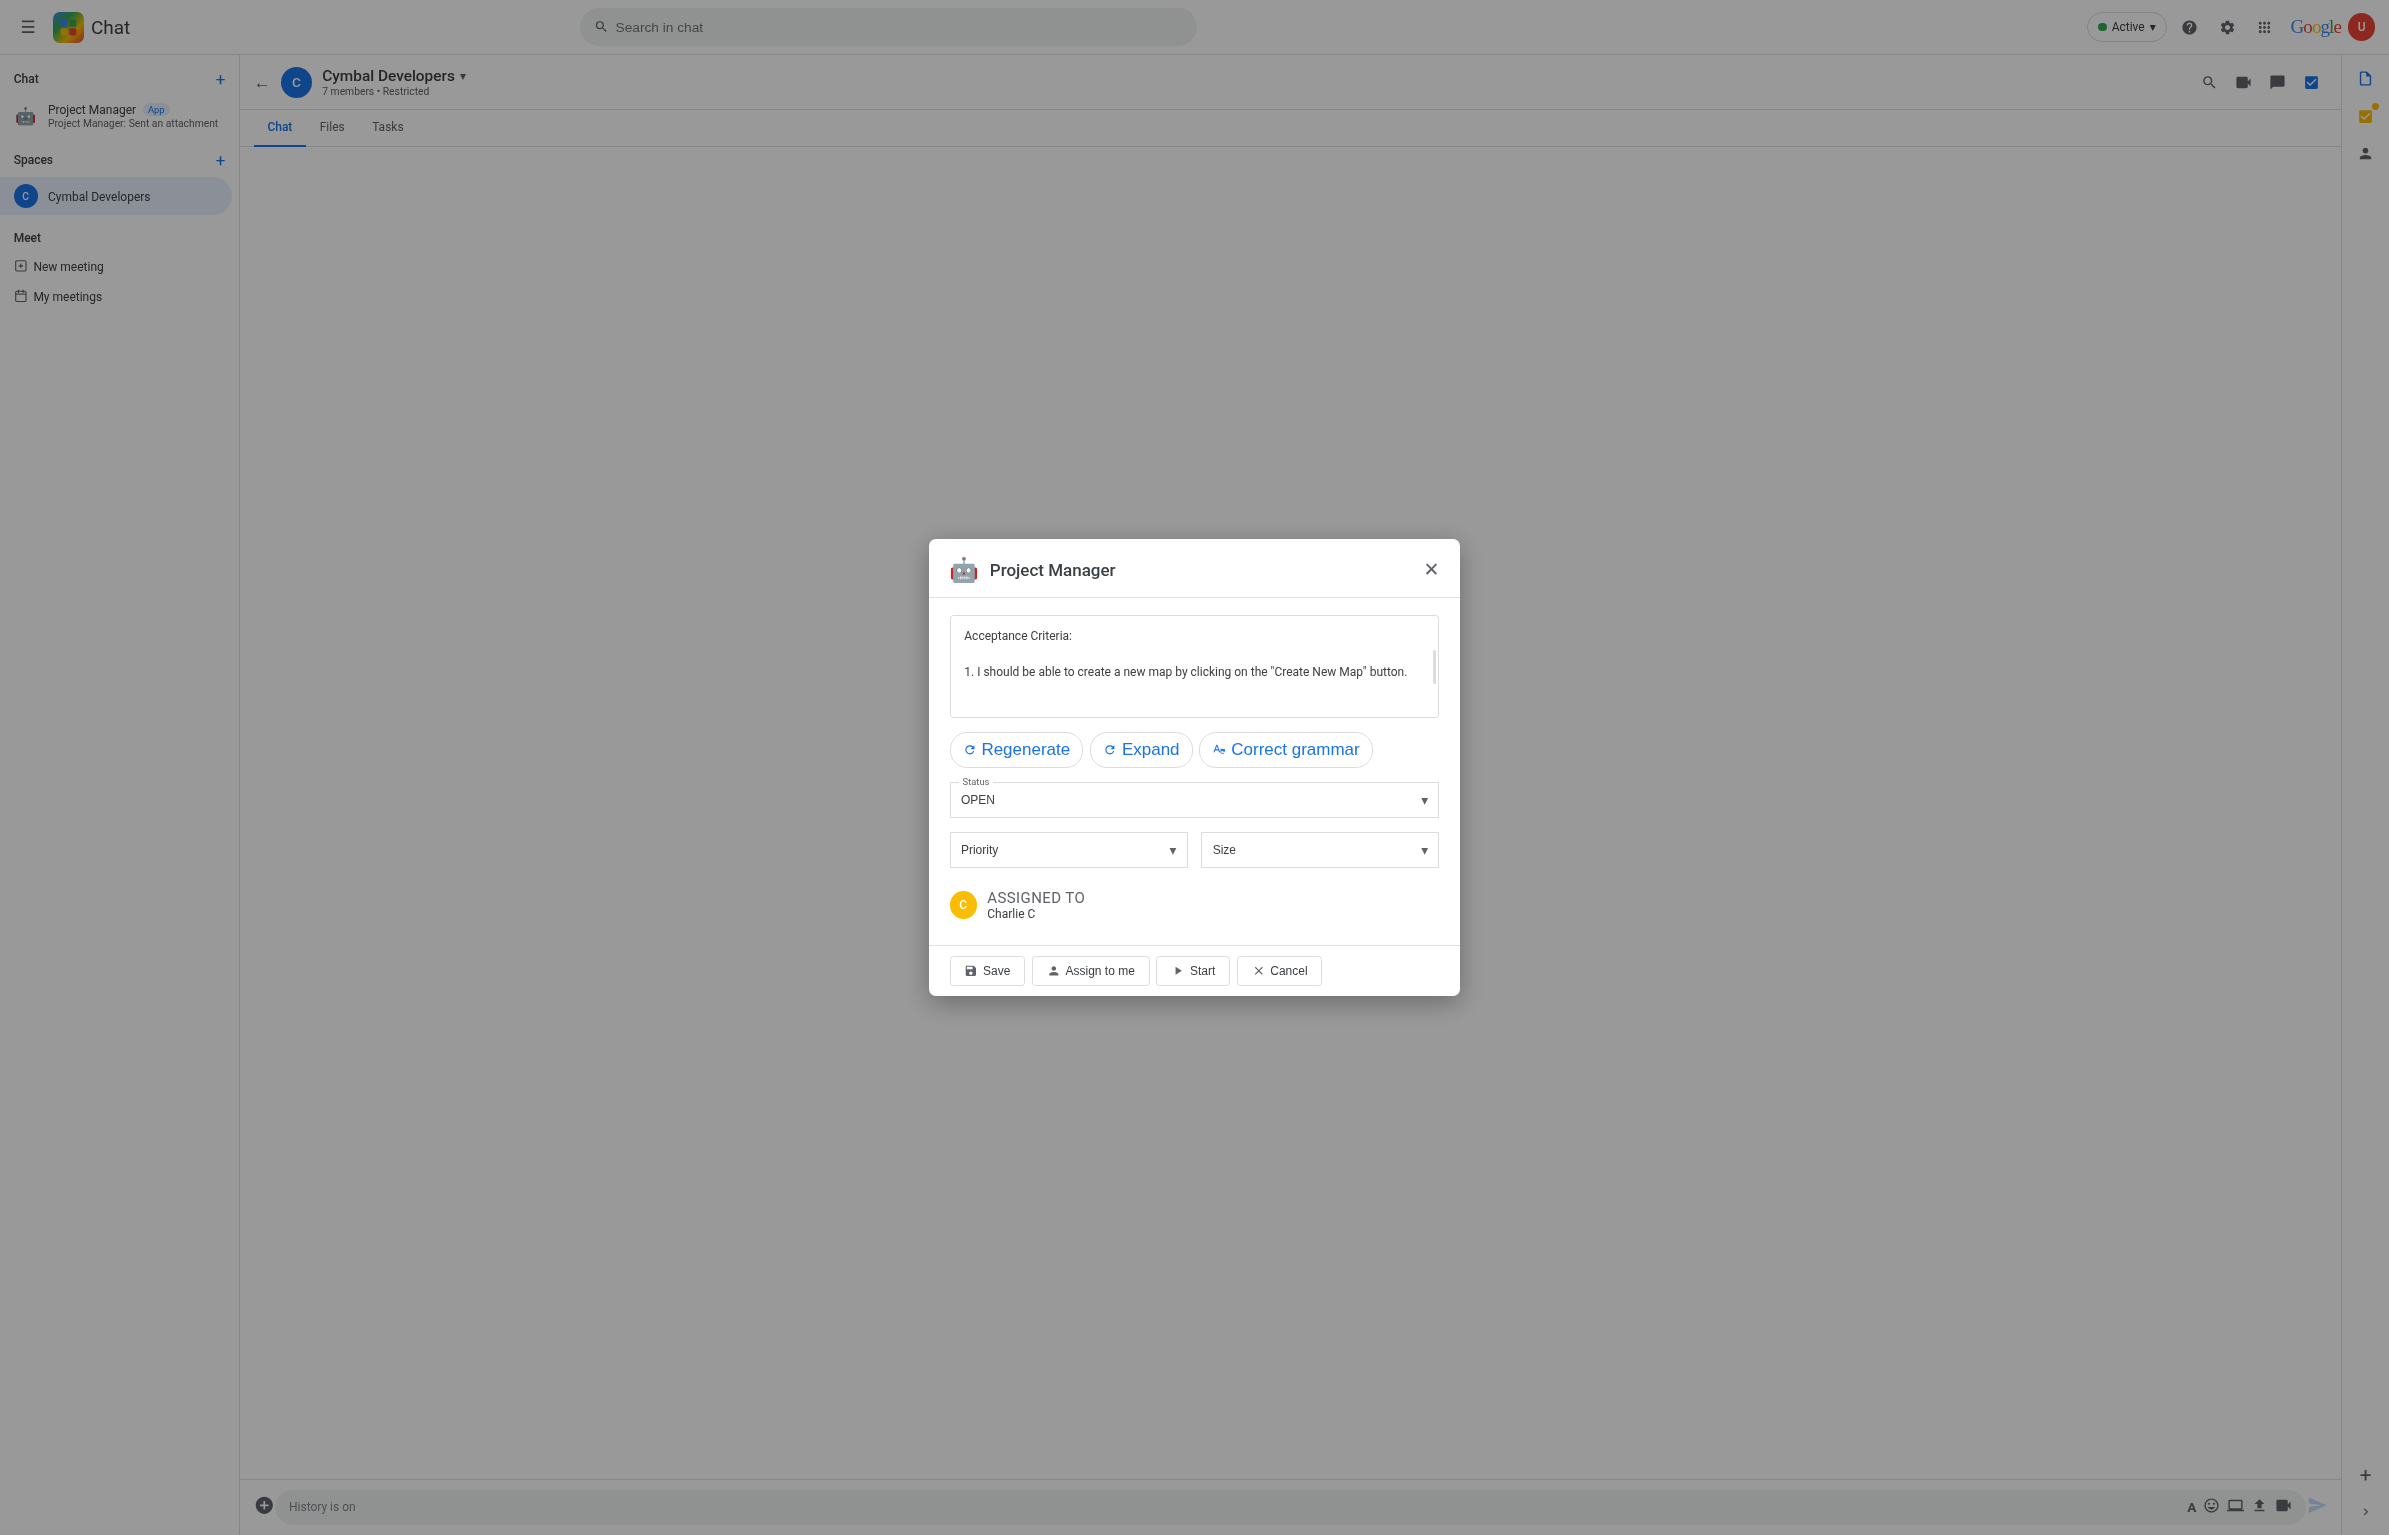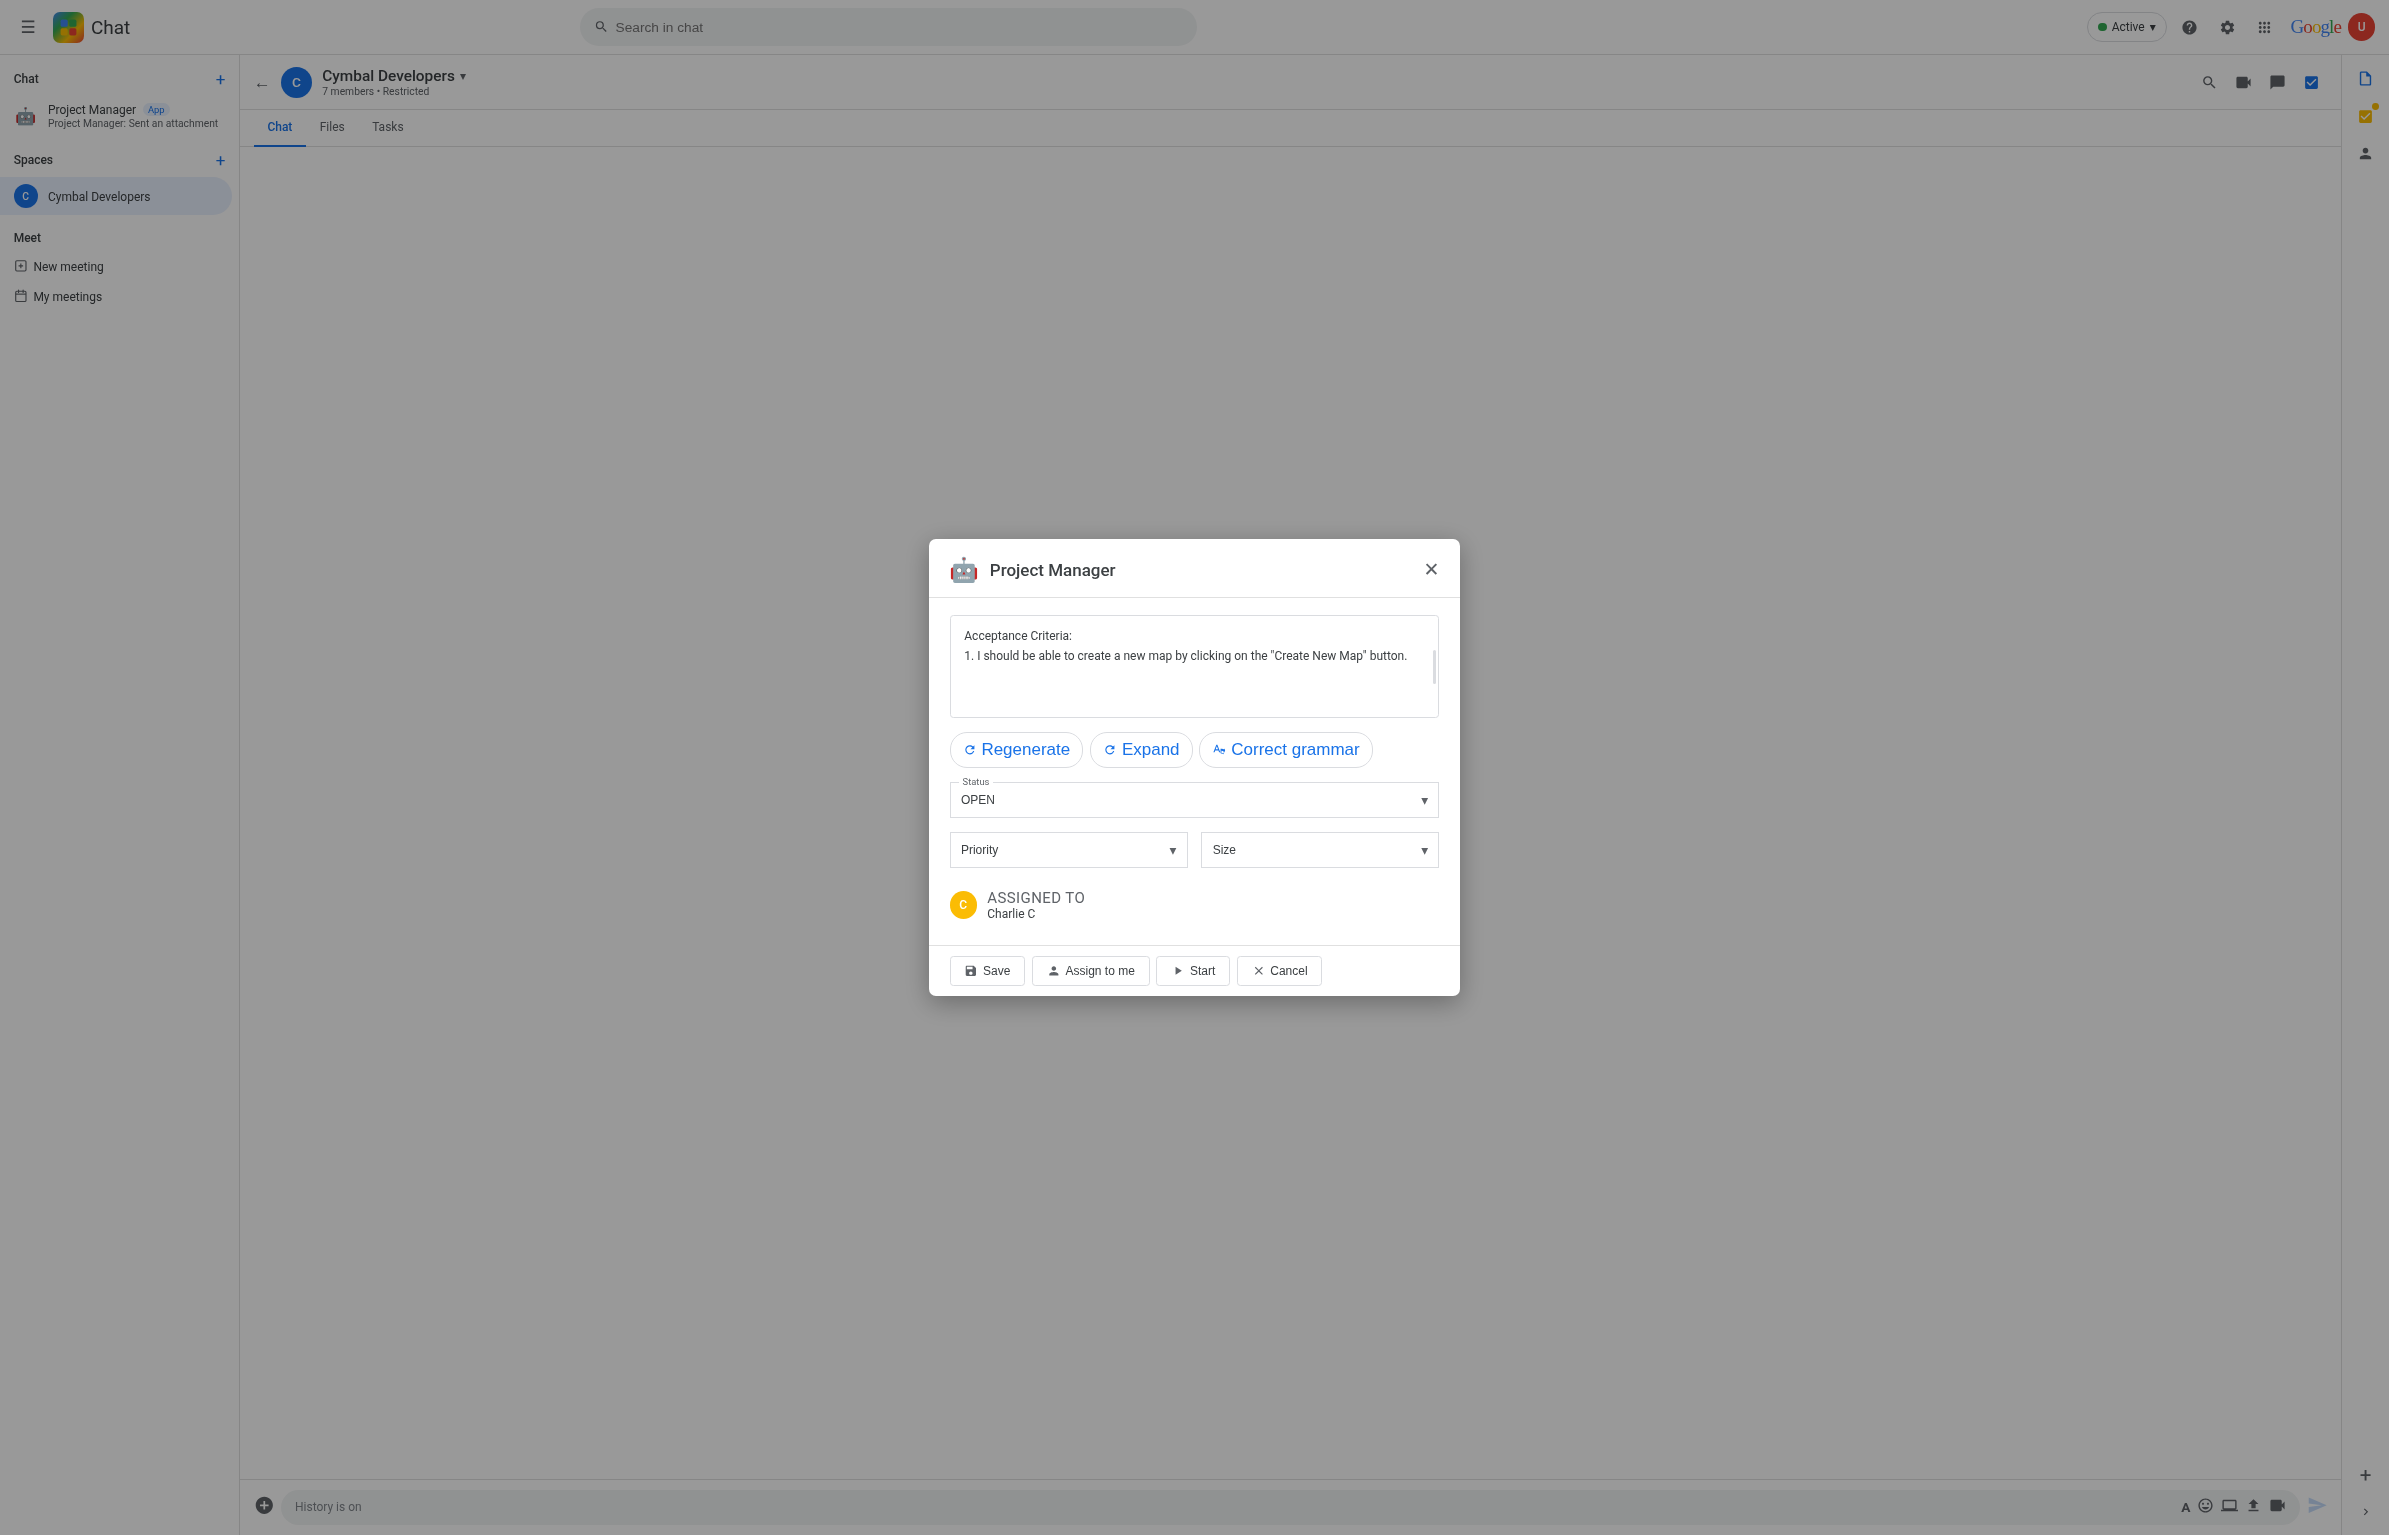--- a/index.html
+++ b/index.html
@@ -90,21 +90,21 @@
       padding: 10.3px 13.7px; font-size: 12px; color: #5f6368; cursor: pointer;
       border-bottom: 2.6px solid transparent; margin-bottom: -0.9px;
     }
     .chat-tab.active { color: #1a73e8; border-bottom-color: #1a73e8; font-weight: 500; }
 
     
     .chat-messages { flex: 1; overflow-y: auto; padding: 13.7px; background: #fff; }
 
     
     .chat-input-area {
-      padding: 10.3px 13.7px; border-top: 0.9px solid #e0e0e0; display: flex; align-items: center; gap: 7px;
+      padding: 10.3px 13.7px; border-top: 0.9px solid #e0e0e0; display: flex; align-items: center; gap: 1px;
     }
     .chat-input-add { color: #5f6368; cursor: pointer; font-size: 19px; }
     .chat-input-box {
       flex: 1; display: flex; align-items: center; background: #f1f3f4;
       border-radius: 20.6px; padding: 6.9px 13.7px; gap: 6.9px;
     }
     .chat-input-text { flex: 1; font-size: 12px; color: #80868b; }
     .chat-input-icons { display: flex; align-items: center; gap: 6.9px; color: #5f6368; font-size: 15.4px; }
     .chat-send-btn { color: #1a73e8; font-size: 19px; cursor: pointer; opacity: 0.5; }
 
@@ -416,21 +416,21 @@
     <div class="modal-header">
       <span class="modal-bot-icon">🤖</span>
       <span class="modal-title">Project Manager</span>
       <span class="modal-close">✕</span>
     </div>
 
     <div class="modal-body">
 
       <div style="position: relative;">
         <div class="modal-textarea">
-          <div style="margin-bottom: 1px;">Acceptance Criteria:</div>
+          <div style="margin-bottom: 17px;">Acceptance Criteria:</div>
           <div>1. I should be able to create a new map by clicking on the "Create New Map" button.</div>
         </div>
         <div class="modal-textarea-scroll"></div>
       </div>
 
       <div class="ai-actions">
         <button class="ai-btn">
           <svg width="13.7" height="13.7" viewBox="0 0 24 24" fill="#1a73e8">
               <path d="M17.65 6.35C16.2 4.9 14.21 4 12 4c-4.42 0-7.99 3.58-7.99 8s3.57 8 7.99 8c3.73 0 6.84-2.55 7.73-6h-2.08c-.82 2.33-3.04 4-5.65 4-3.31 0-6-2.69-6-6s2.69-6 6-6c1.66 0 3.14.69 4.22 1.78L13 11h7V4l-2.35 2.35z"></path>
             </svg>

